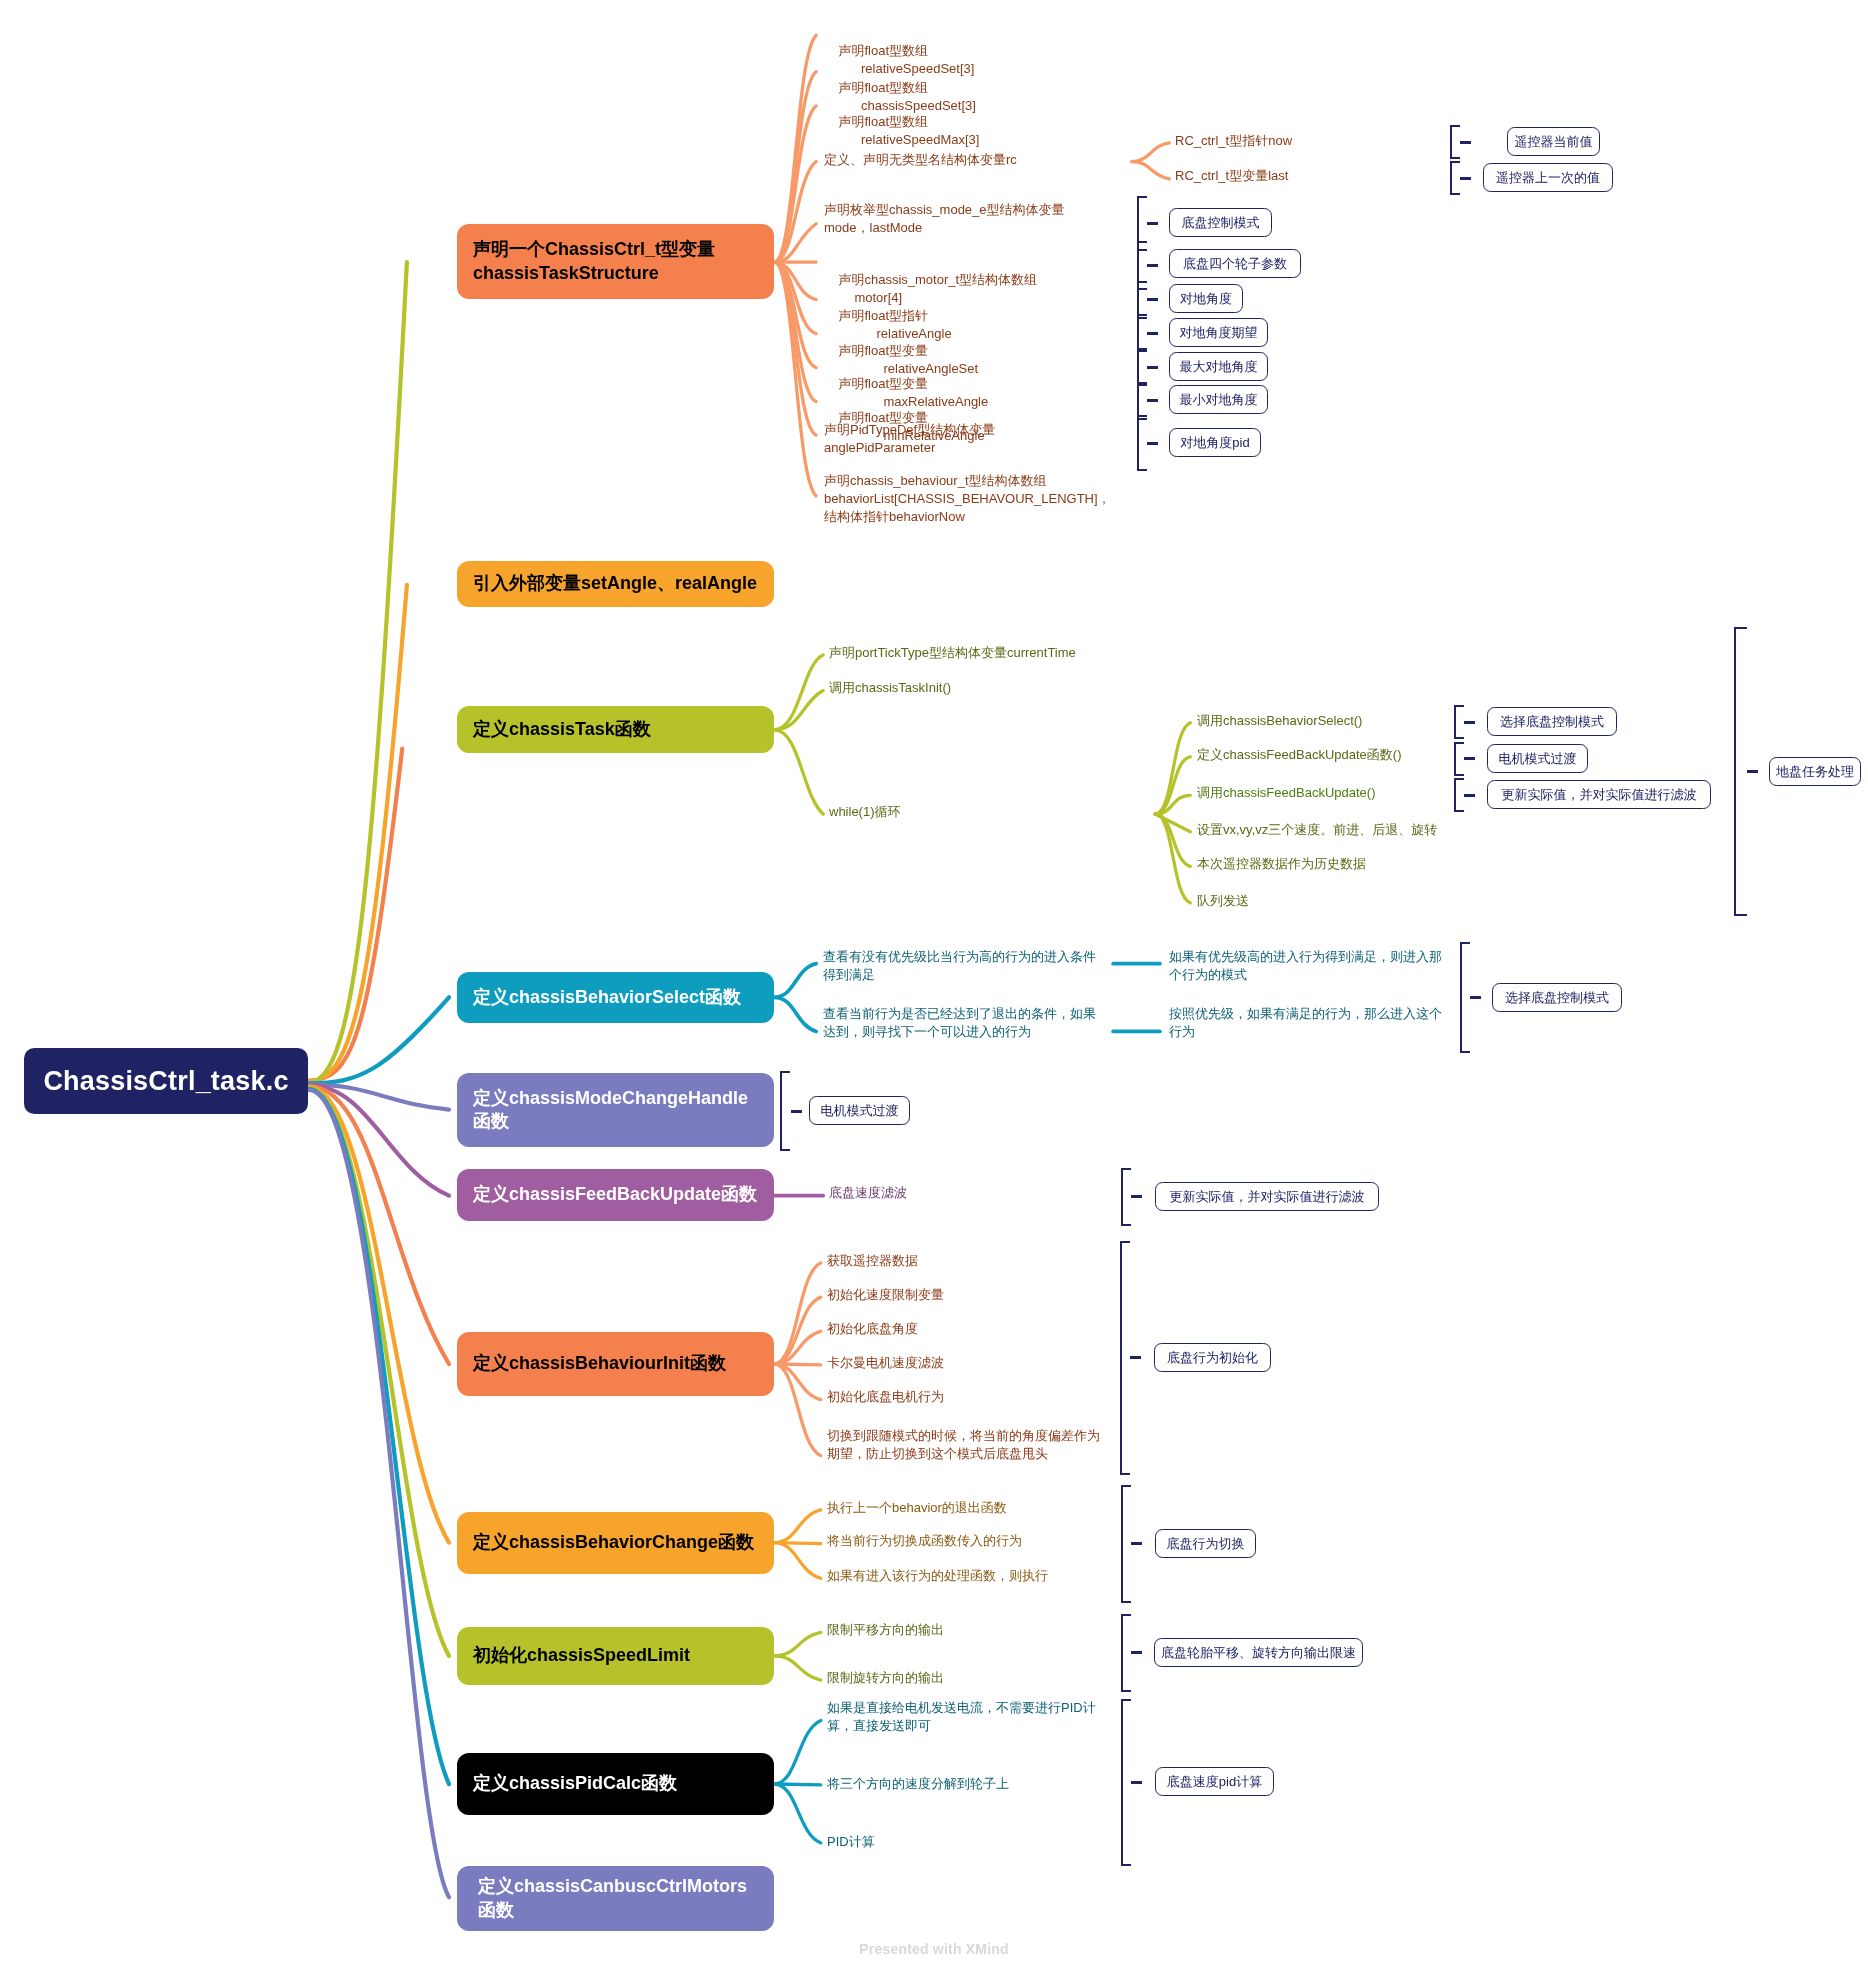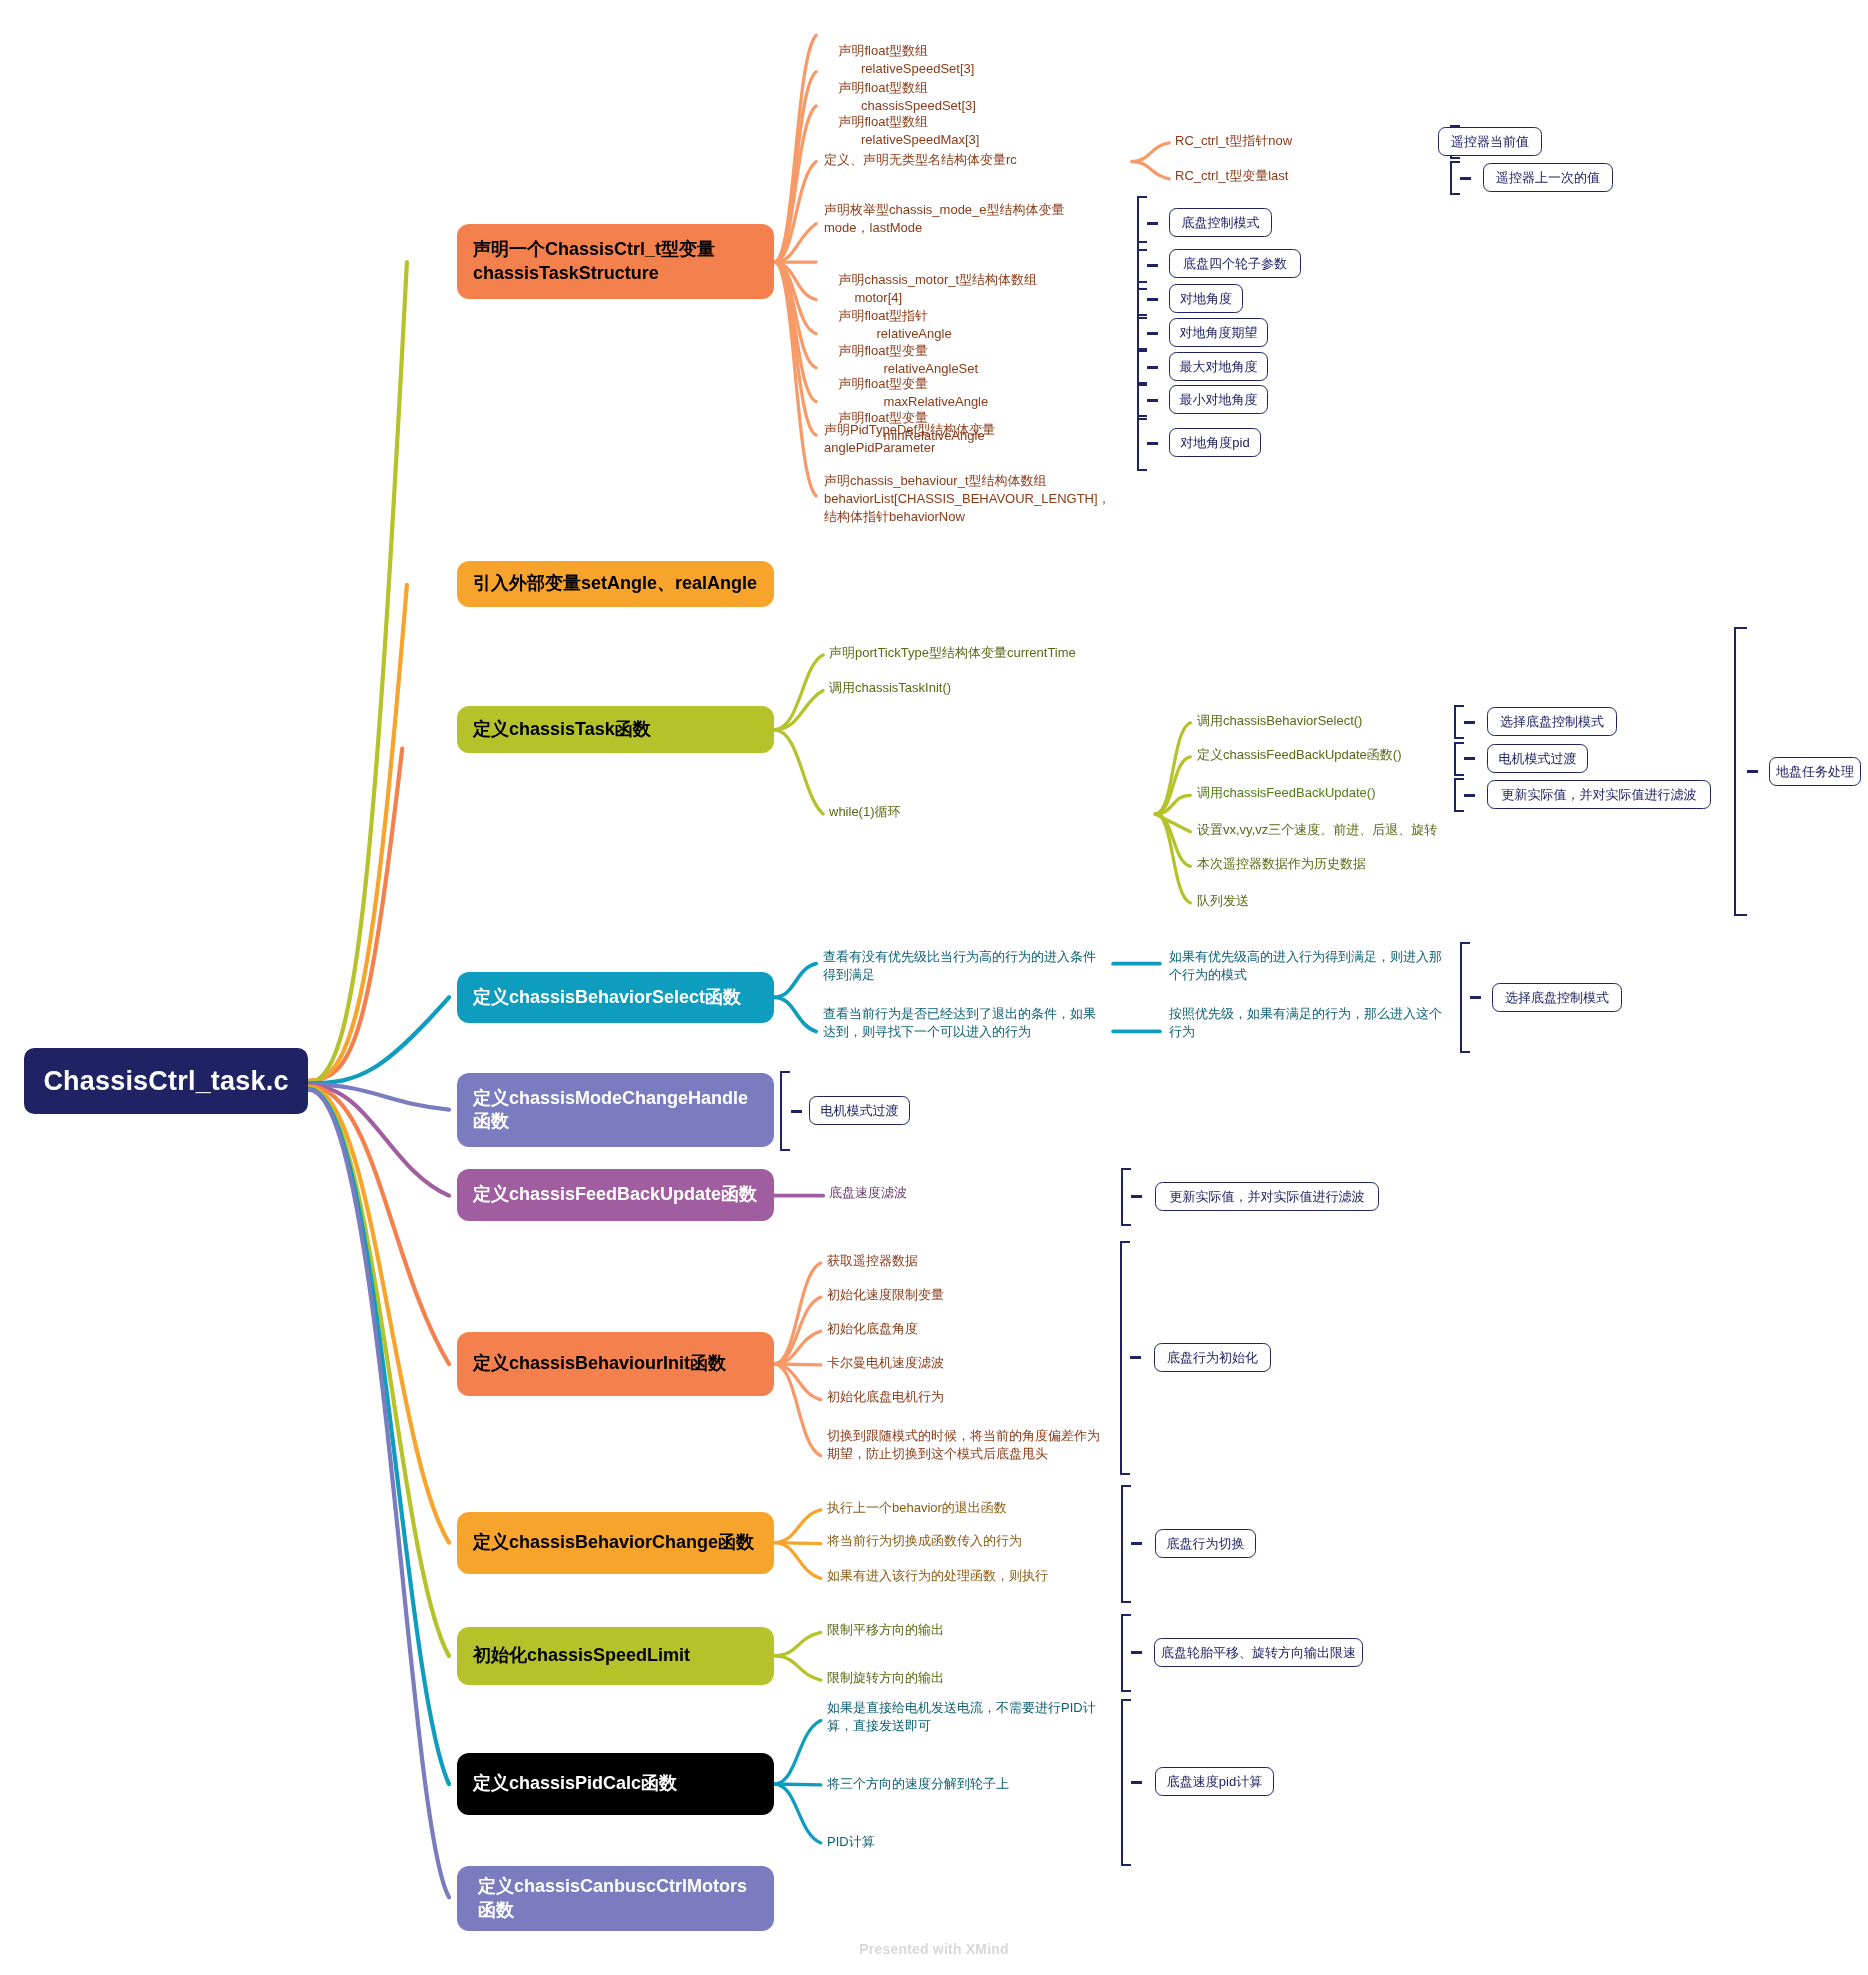--- a/index.html
+++ b/index.html
@@ -237,21 +237,21 @@
     <span class="v" style="margin-left:45px;">minRelativeAngle</span>
   </div>
   <div class="leaf" style="left:824px;top:421px;color:#8a3a16;">声明PidTypeDef型结构体变量
 anglePidParameter</div>
   <div class="leaf" style="left:824px;top:472px;color:#8a3a16;">声明chassis_behaviour_t型结构体数组
 behaviorList[CHASSIS_BEHAVOUR_LENGTH]，
 结构体指针behaviorNow</div>
 
   <div class="bracket" style="left:1450px;top:125px;height:34px;"></div>
   <div class="bracket-stub" style="left:1460px;top:141px;"></div>
-  <div class="callout" style="left:1438px;top:127px;width:104px;height:29px;">遥控器当前值</div>
+  <div class="callout" style="left:1507px;top:127px;width:93px;height:29px;">遥控器当前值</div>
 
   <div class="bracket" style="left:1450px;top:161px;height:34px;"></div>
   <div class="bracket-stub" style="left:1460px;top:177px;"></div>
   <div class="callout" style="left:1483px;top:163px;width:130px;height:29px;">遥控器上一次的值</div>
 
   <div class="bracket" style="left:1137px;top:196px;height:55px;"></div>
   <div class="bracket-stub" style="left:1147px;top:222px;"></div>
   <div class="callout" style="left:1169px;top:208px;width:103px;height:29px;">底盘控制模式</div>
 
   <div class="bracket" style="left:1137px;top:241px;height:49px;"></div>

